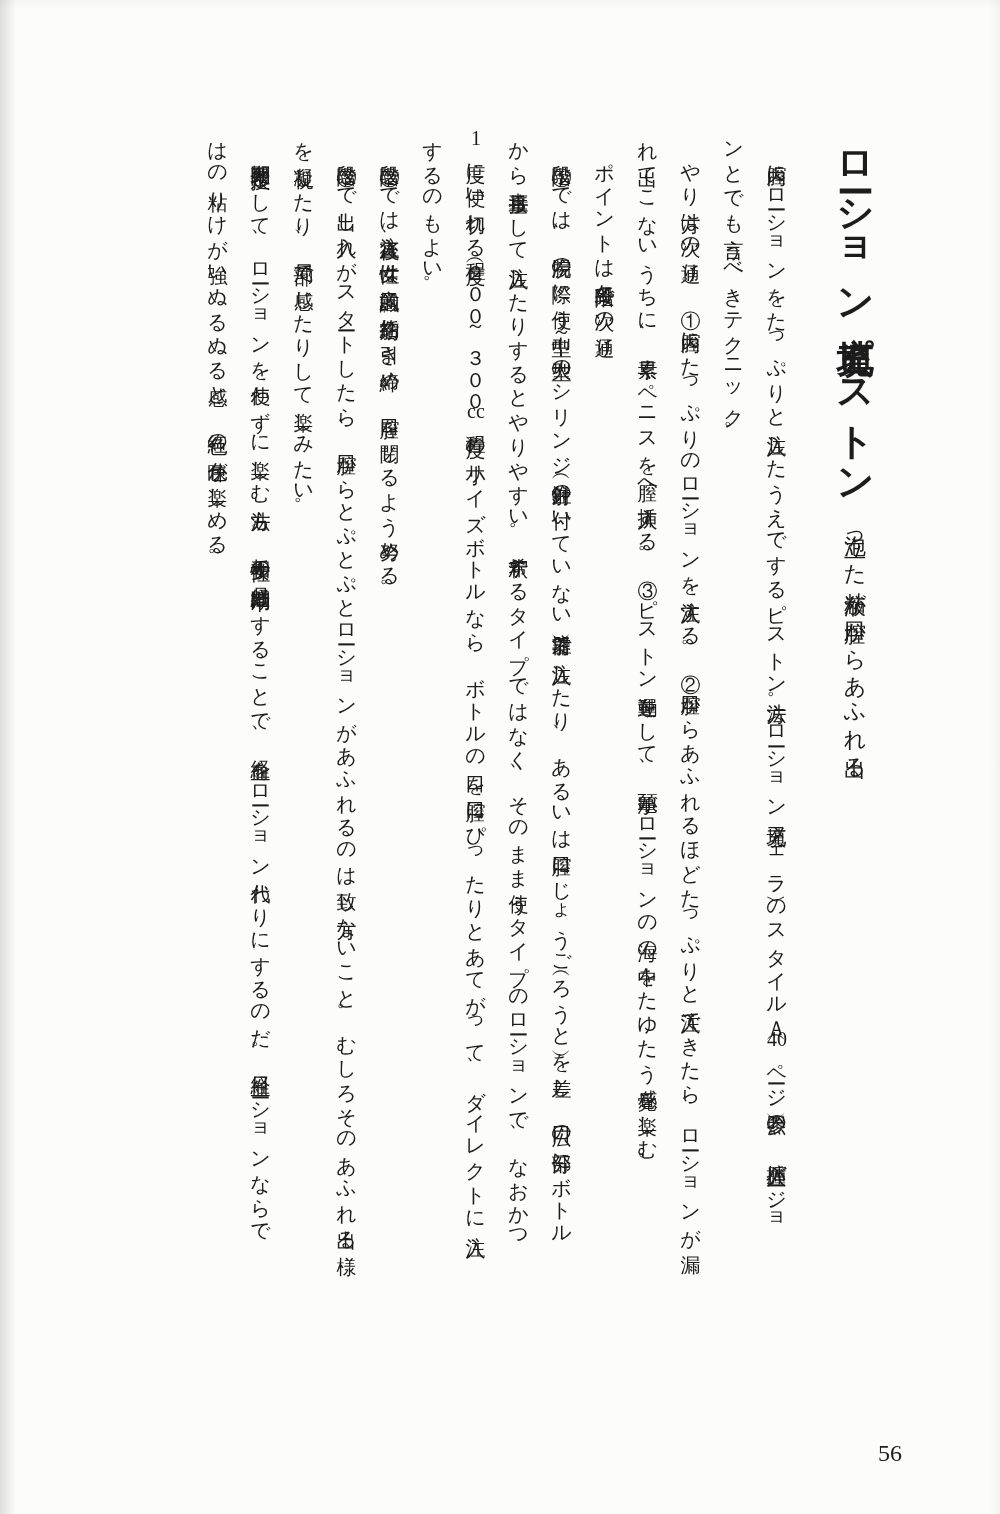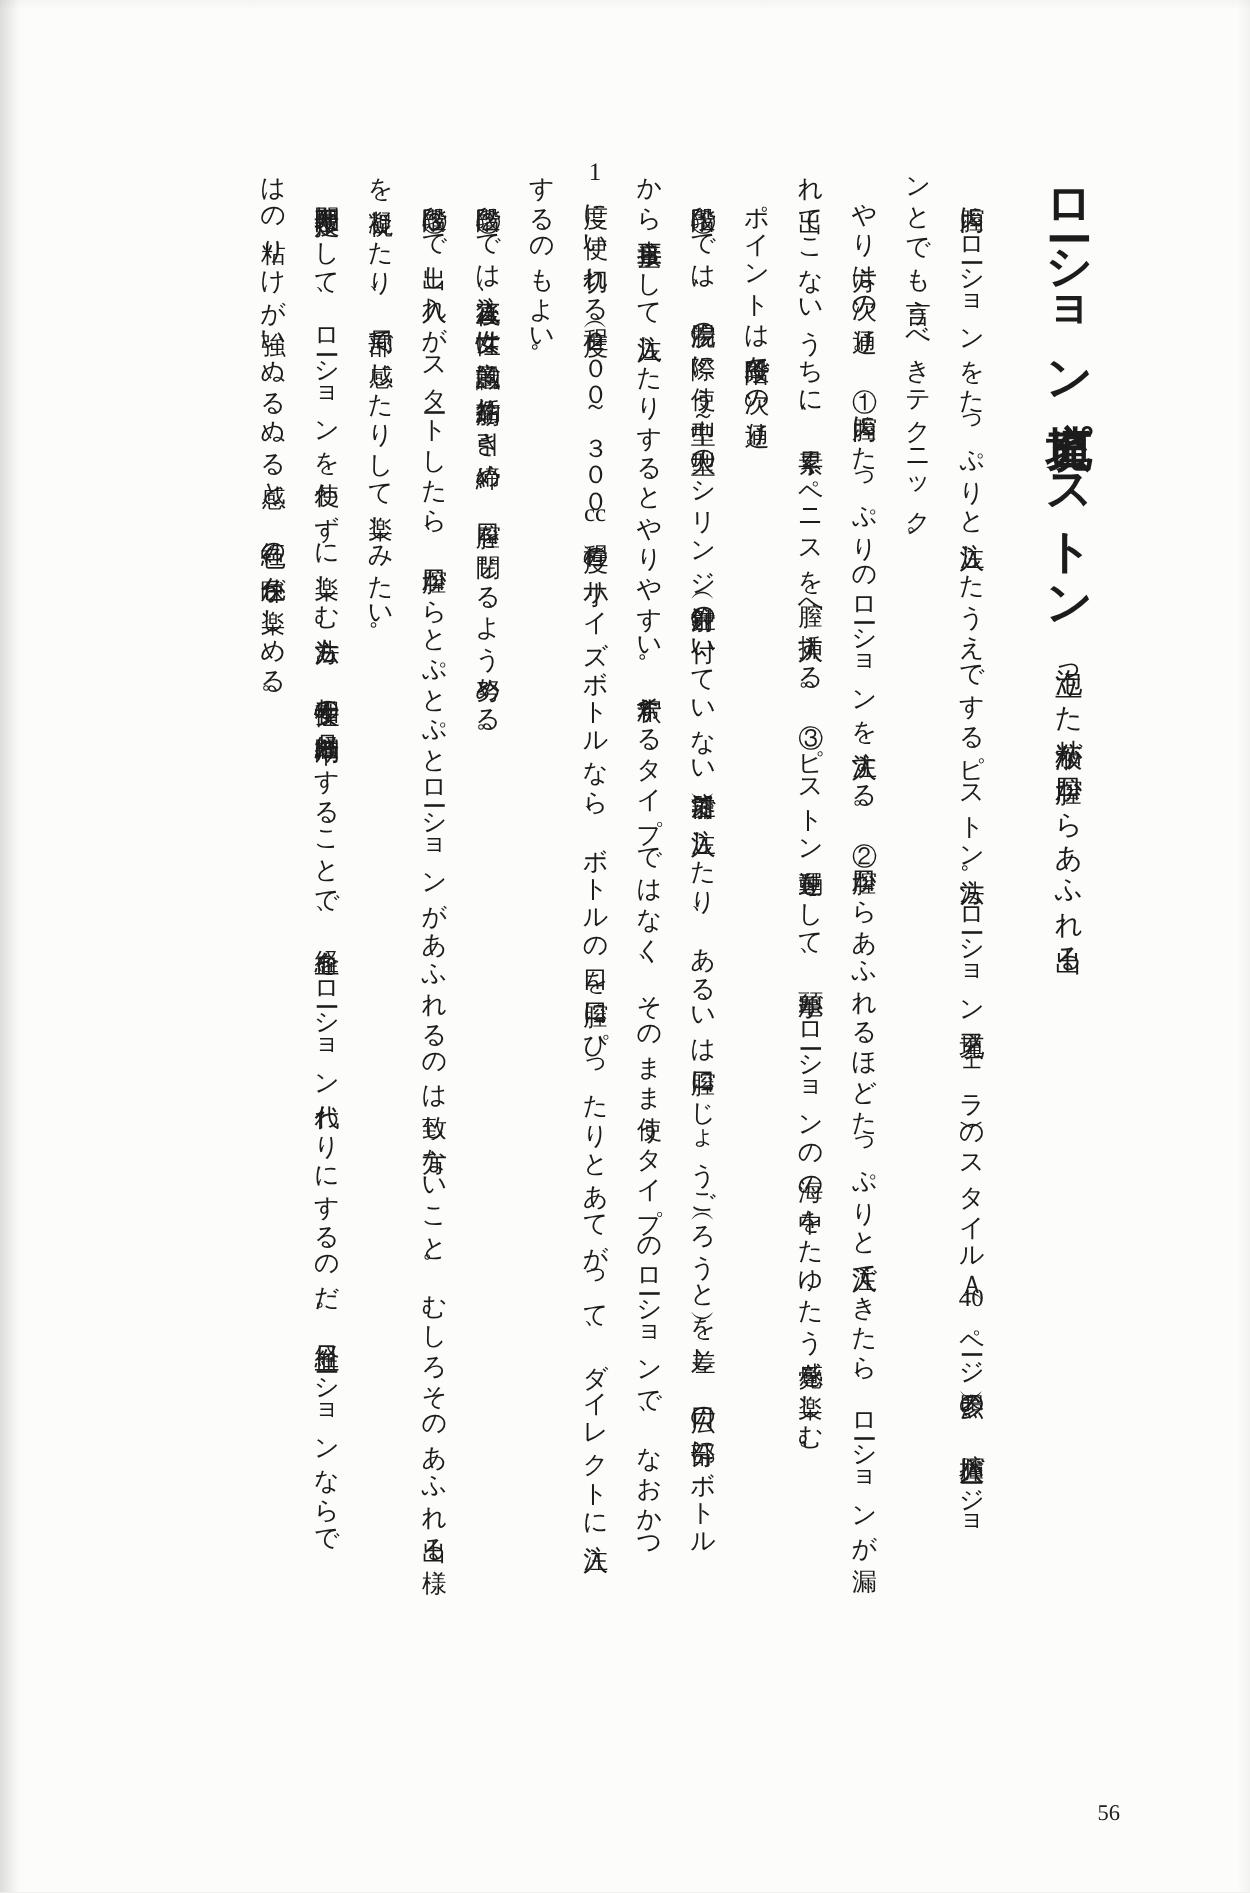--- a/index.html
+++ b/index.html
@@ -64,21 +64,21 @@
   }
   .tcy {
     text-combine-upright: all;
     -webkit-text-combine: horizontal;
   }
   .page-number {
     position: absolute;
     left: 878px;
     top: 1440px;
     font-family: "Liberation Serif", "DejaVu Serif", serif;
-    font-size: 18px;
+    font-size: 24px;
     color: #202020;
   }
 </style>
 </head>
 <body>
 
 <div class="page">
   <div class="content">
     <header class="heading">
       <span class="title">ローション充填ピストン</span>

